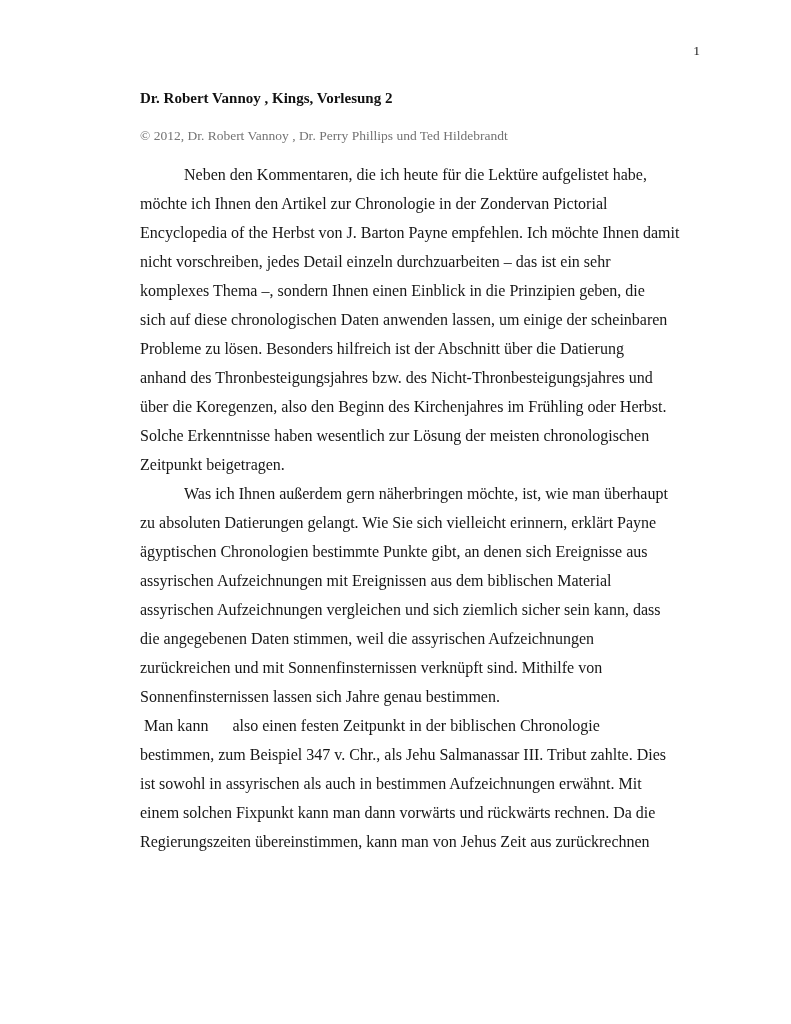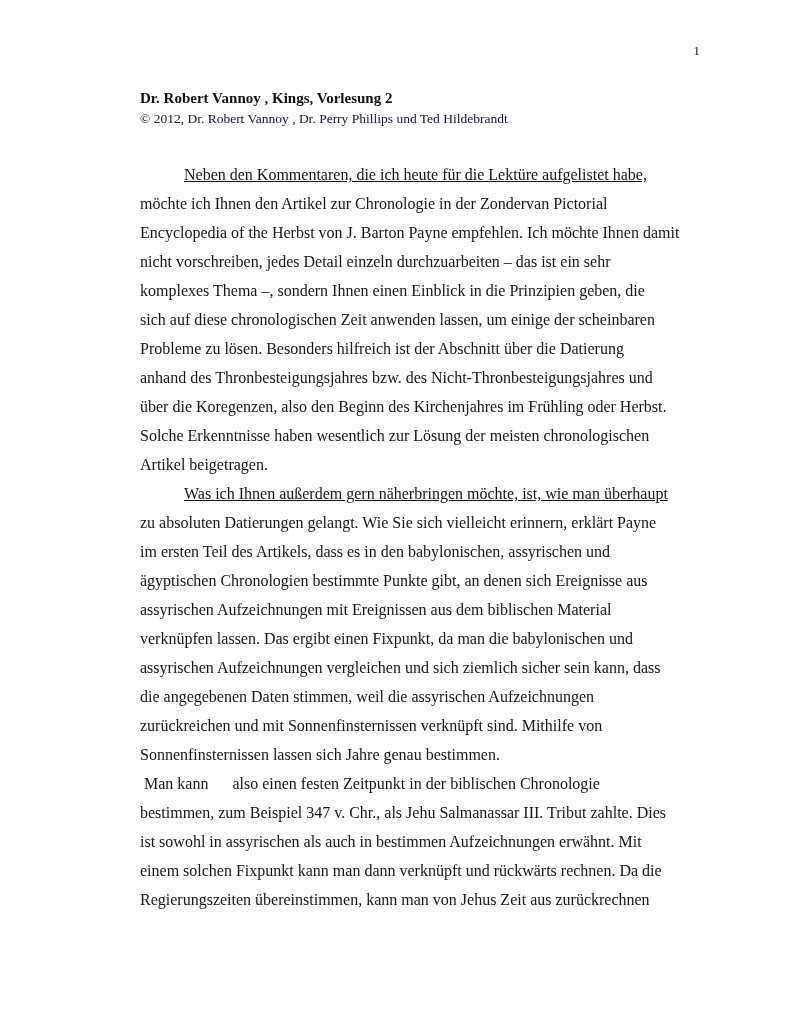--- a/index.html
+++ b/index.html
@@ -30,45 +30,44 @@
     top: 90px;
     left: 140px;
     margin: 0;
     font-size: 15px;
     font-weight: bold;
     white-space: pre;
     color: #111;
   }
   .copyright {
     position: absolute;
-    top: 111px;
+    top: 128px;
     left: 140px;
     font-size: 13.5px;
     white-space: pre;
-    color: #0f172a;
+    color: #737373;
   }
   .body-text {
     position: absolute;
     top: 160px;
     left: 140px;
     width: 580px;
     font-size: 16px;
   }
   .paragraph {
     margin: 0;
     padding: 0;
   }
   .line {
     white-space: pre;
     line-height: 29px;
     height: 29px;
   }
   .line.indent {
     padding-left: 44px;
-    text-decoration: underline;
   }
   .seg.italic {
   }
 </style>
 </head>
 <body>
 
 <div class="page">
   <div class="page-number">1</div>
 
@@ -76,40 +75,38 @@
 
   <div class="copyright">© 2012, Dr. Robert Vannoy , Dr. Perry Phillips und Ted Hildebrandt</div>
 
   <div class="body-text" id="body-text">
       <div class="paragraph">
         <div class="line indent"><span class="seg">Neben den Kommentaren, die ich heute für die Lektüre aufgelistet habe,</span></div>
         <div class="line"><span class="seg">möchte ich Ihnen den Artikel zur Chronologie in der </span><span class="seg italic">Zondervan Pictorial</span></div>
         <div class="line"><span class="seg italic">Encyclopedia of the Herbst</span><span class="seg"> von J. Barton Payne empfehlen. Ich möchte Ihnen damit</span></div>
         <div class="line"><span class="seg">nicht vorschreiben, jedes Detail einzeln durchzuarbeiten – das ist ein sehr</span></div>
         <div class="line"><span class="seg">komplexes Thema –, sondern Ihnen einen Einblick in die Prinzipien geben, die</span></div>
-        <div class="line"><span class="seg">sich auf diese chronologischen Zeit anwenden lassen, um einige der scheinbaren</span></div>
+        <div class="line"><span class="seg">sich auf diese chronologischen Daten anwenden lassen, um einige der scheinbaren</span></div>
         <div class="line"><span class="seg">Probleme zu lösen. Besonders hilfreich ist der Abschnitt über die Datierung</span></div>
         <div class="line"><span class="seg">anhand des Thronbesteigungsjahres bzw. des Nicht-Thronbesteigungsjahres und</span></div>
         <div class="line"><span class="seg">über die Koregenzen, also den Beginn des Kirchenjahres im Frühling oder Herbst.</span></div>
         <div class="line"><span class="seg">Solche Erkenntnisse haben wesentlich zur Lösung der meisten chronologischen</span></div>
-        <div class="line"><span class="seg">Artikel beigetragen.</span></div>
+        <div class="line"><span class="seg">Zeitpunkt beigetragen.</span></div>
       </div>
       <div class="paragraph">
         <div class="line indent"><span class="seg">Was ich Ihnen außerdem gern näherbringen möchte, ist, wie man überhaupt</span></div>
         <div class="line"><span class="seg">zu absoluten Datierungen gelangt. Wie Sie sich vielleicht erinnern, erklärt Payne</span></div>
-        <div class="line"><span class="seg">im ersten Teil des Artikels, dass es in den babylonischen, assyrischen und</span></div>
         <div class="line"><span class="seg">ägyptischen Chronologien bestimmte Punkte gibt, an denen sich Ereignisse aus</span></div>
         <div class="line"><span class="seg">assyrischen Aufzeichnungen mit Ereignissen aus dem biblischen Material</span></div>
-        <div class="line"><span class="seg">verknüpfen lassen. Das ergibt einen Fixpunkt, da man die babylonischen und</span></div>
         <div class="line"><span class="seg">assyrischen Aufzeichnungen vergleichen und sich ziemlich sicher sein kann, dass</span></div>
         <div class="line"><span class="seg">die angegebenen Daten stimmen, weil die assyrischen Aufzeichnungen</span></div>
         <div class="line"><span class="seg">zurückreichen und mit Sonnenfinsternissen verknüpft sind. Mithilfe von</span></div>
         <div class="line"><span class="seg">Sonnenfinsternissen lassen sich Jahre genau bestimmen.</span></div>
       </div>
       <div class="paragraph">
         <div class="line"><span class="seg"> Man kann      also einen festen Zeitpunkt in der biblischen Chronologie</span></div>
         <div class="line"><span class="seg">bestimmen, zum Beispiel 347 v. Chr., als Jehu Salmanassar III. Tribut zahlte. Dies</span></div>
         <div class="line"><span class="seg">ist sowohl in assyrischen als auch in bestimmen Aufzeichnungen erwähnt. Mit</span></div>
-        <div class="line"><span class="seg">einem solchen Fixpunkt kann man dann verknüpft und rückwärts rechnen. Da die</span></div>
+        <div class="line"><span class="seg">einem solchen Fixpunkt kann man dann vorwärts und rückwärts rechnen. Da die</span></div>
         <div class="line"><span class="seg">Regierungszeiten übereinstimmen, kann man von Jehus Zeit aus zurückrechnen</span></div>
       </div>
     </div>
 </div>
 
 </body></html>

